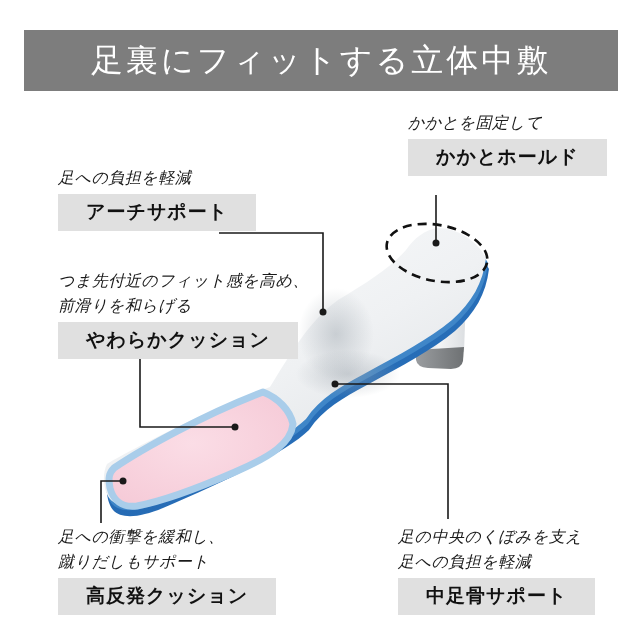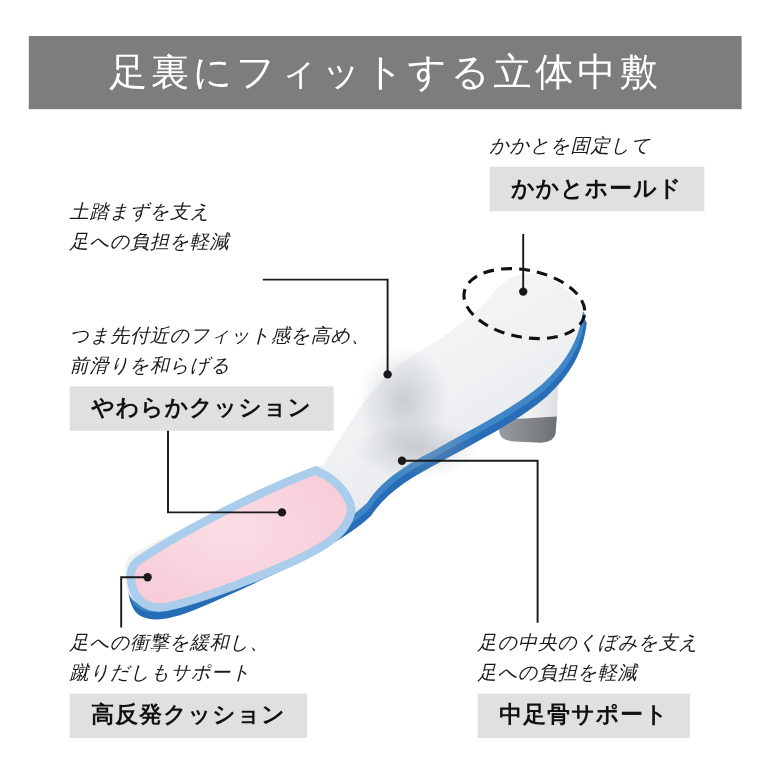--- a/index.html
+++ b/index.html
@@ -17,21 +17,21 @@
     font-size:32px;letter-spacing:3px;text-align:center;line-height:60px;
     font-weight:400;
   }
   svg.art{position:absolute;left:0;top:0;width:640px;height:640px;}
   .anno{position:absolute;z-index:3;}
   .desc{font-size:16px;line-height:25px;color:var(--text);letter-spacing:0.5px;}
   .desc span{display:block;font-style:italic;}
   .label-box{
     display:inline-block;background:var(--label-bg);color:#111;
     font-weight:bold;font-size:19px;letter-spacing:1px;
-    padding:5px 18px 6px;margin-top:4px;white-space:nowrap;
+    padding:5px 28px 6px;margin-top:4px;white-space:nowrap;
   }
 </style>
 </head>
 <body>
 
 <div class="stage">
 
   <div class="banner">
     <span>足裏にフィットする立体中敷</span>
   </div>
@@ -112,23 +112,23 @@
 
   <div class="anno" style="left:408px;top:110px;">
     <div class="desc">
       <span>かかとを固定して</span>
     </div>
     <div class="label-box">かかとホールド</div>
   </div>
 
   <div class="anno" style="left:58px;top:165px;">
     <div class="desc">
-      <span>土踏まずを支え</span>
       <span>足への負担を軽減</span>
     </div>
+    <div class="label-box">アーチサポート</div>
   </div>
 
   <div class="anno" style="left:58px;top:268px;">
     <div class="desc">
       <span>つま先付近のフィット感を高め、</span>
       <span>前滑りを和らげる</span>
     </div>
     <div class="label-box">やわらかクッション</div>
   </div>
 

